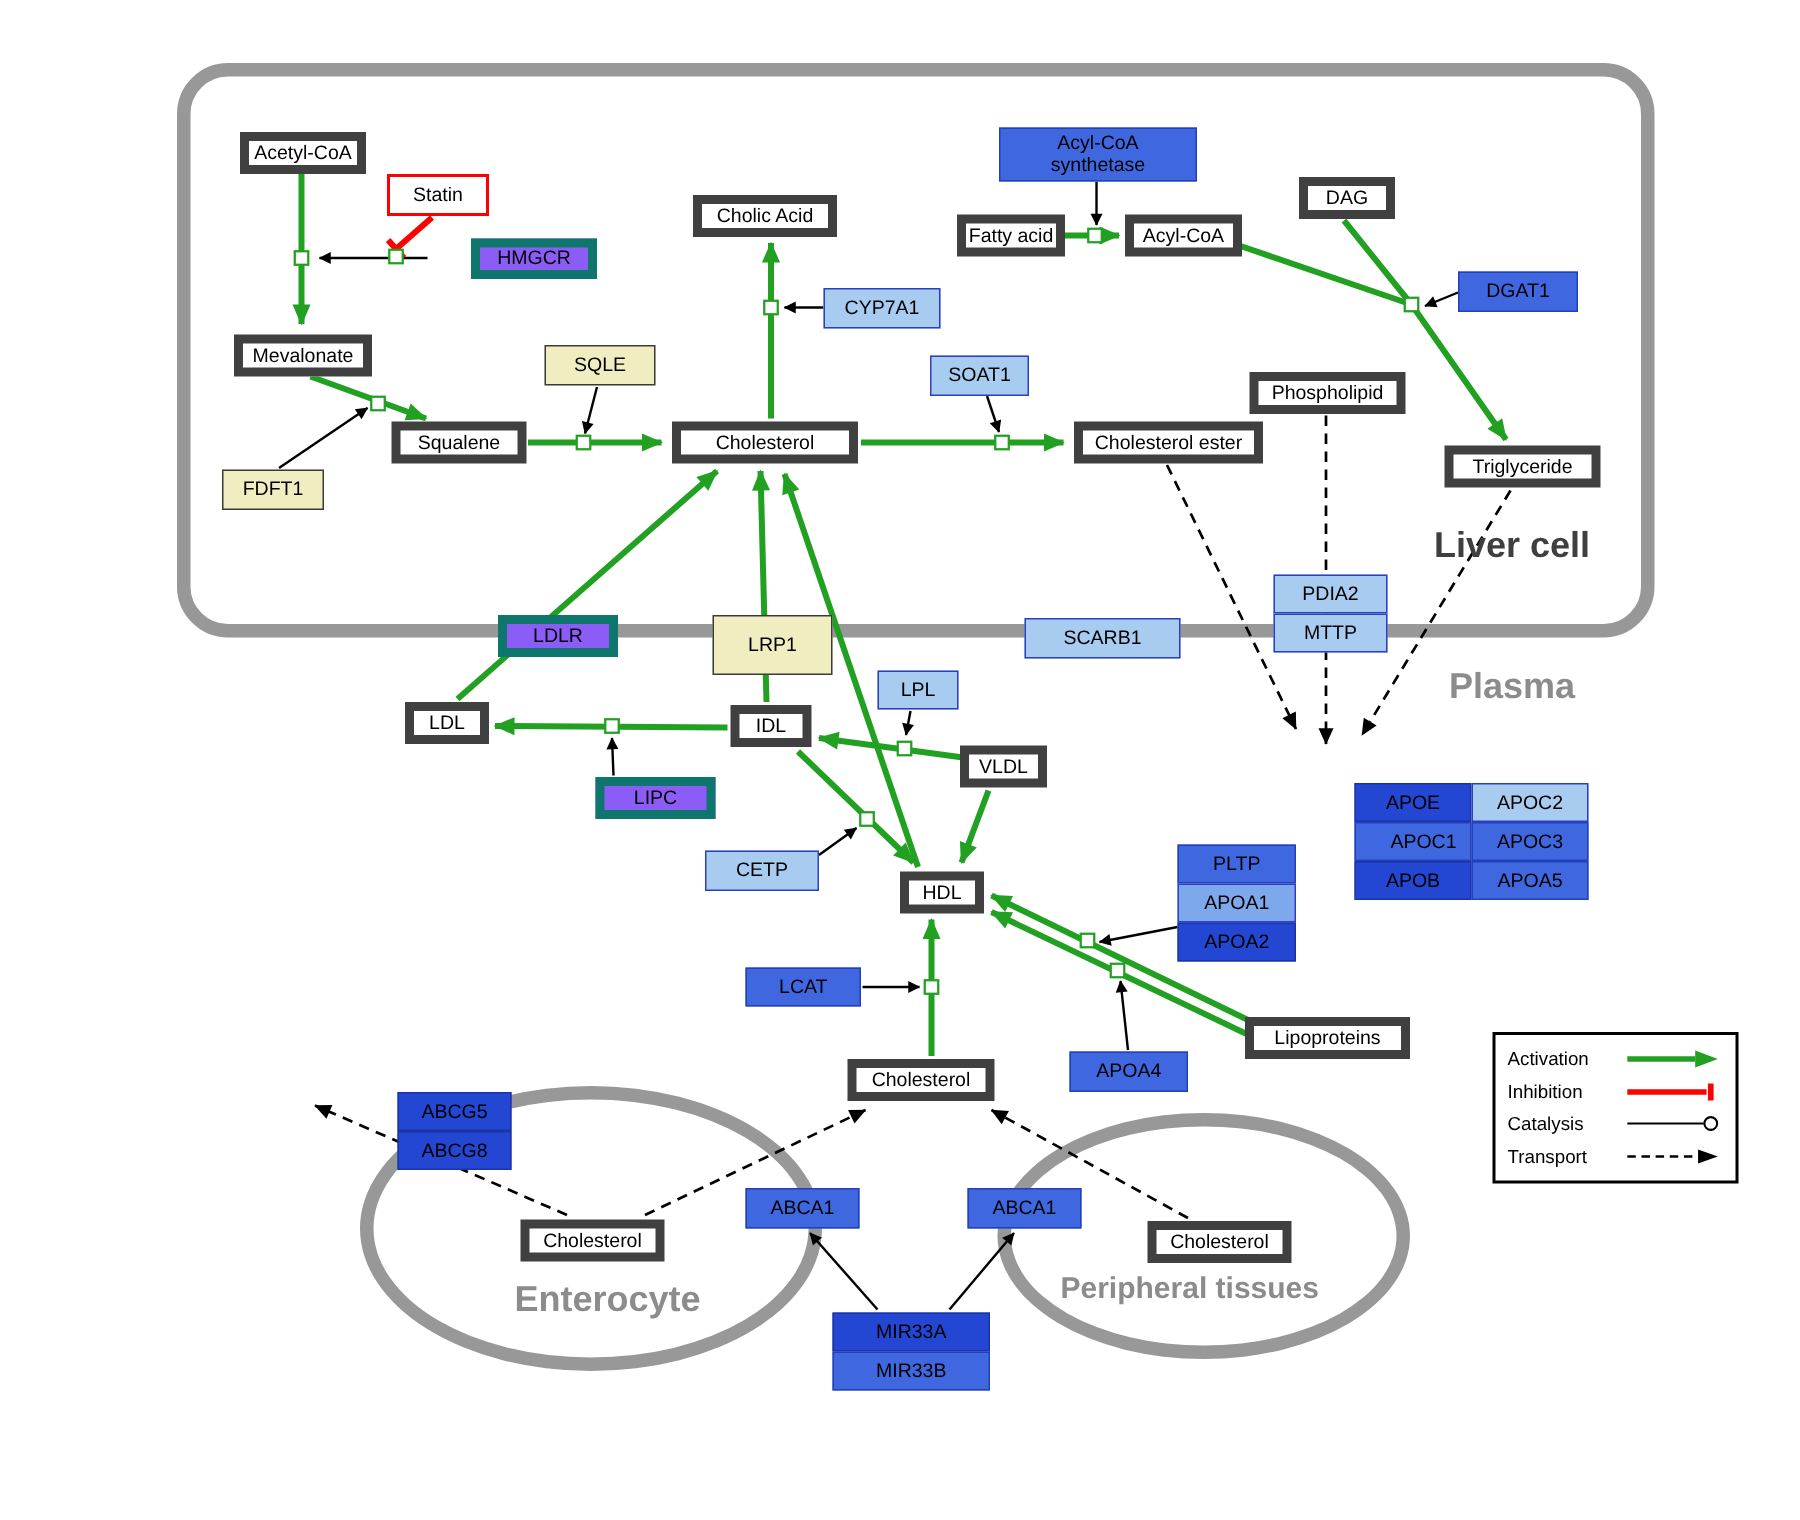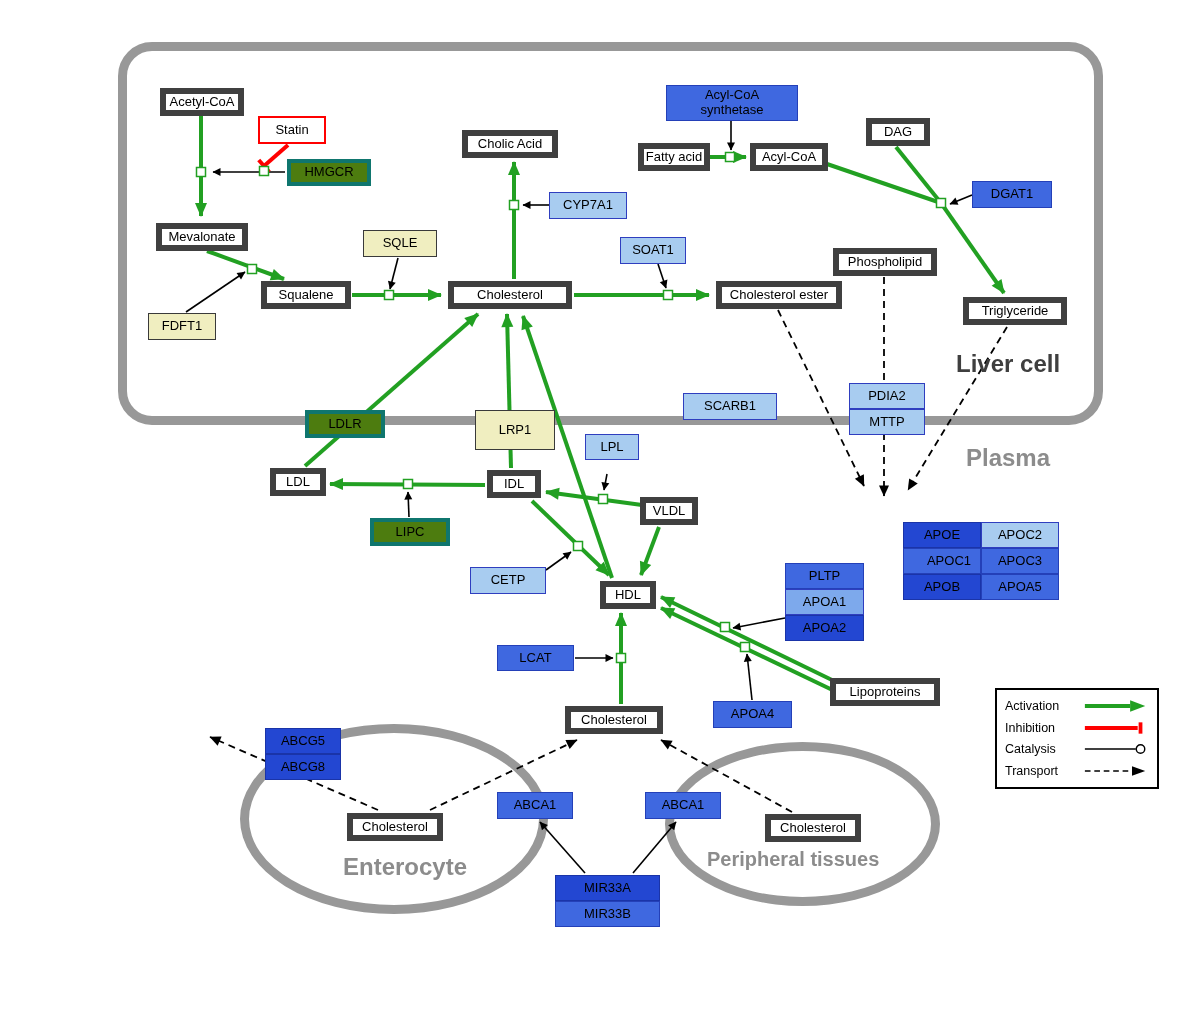--- a/index.html
+++ b/index.html
@@ -21,21 +21,21 @@
 
   #edges { position:absolute; left:0; top:0; pointer-events:none; }
 
   
   .nodes { position:absolute; left:0; top:0; width:100%; height:100%; }
   .node { position:absolute; display:flex; align-items:center; justify-content:center;
           text-align:center; font-size:13px; color:#000; line-height:1.12;
           white-space:pre-line; cursor:pointer; }
   .metabolite { background:#ffffff; border:6px solid #404040; }
   .statin     { background:#ffffff; border:2.5px solid #ff0000; }
-  .yellow     { background:#4d7c0f; border:4px solid #0f766e; }
+  .yellow     { background:#8b5cf6; border:6px solid #0f766e;margin-left:27px; }
   .paleyellow { background:#f0eec0; border:1.5px solid #3a3a3a; }
   .blue1      { background:#a8ccf0; border:1.5px solid #2f3ebf; }
   .blue2      { background:#7da9ec; border:1.5px solid #2f3ebf; }
   .blue3      { background:#3f68e0; border:1.5px solid #2440b8; }
   .blue4      { background:#2347d2; border:1.5px solid #1a34a8; }
 
   
   .legend { position:absolute; left:995px; top:688px; width:164px; height:101px;
             border:2px solid #000; background:#fff; display:flex; flex-direction:column;
             justify-content:space-evenly; padding:3px 8px; }
@@ -140,26 +140,26 @@
       <div class="node blue3" style="left: 666px; top: 85px; width: 132px; height: 36px;">Acyl-CoA
 synthetase</div>
       <div class="node metabolite" style="left: 638px; top: 143px; width: 72px; height: 28px;">Fatty acid</div>
       <div class="node metabolite" style="left: 750px; top: 143px; width: 78px; height: 28px;">Acyl-CoA</div>
       <div class="node metabolite" style="left: 866px; top: 118px; width: 64px; height: 28px;">DAG</div>
       <div class="node blue3" style="left: 972px; top: 181px; width: 80px; height: 27px;">DGAT1</div>
       <div class="node metabolite" style="left: 833px; top: 248px; width: 104px; height: 28px;">Phospholipid</div>
       <div class="node metabolite" style="left: 963px; top: 297px; width: 104px; height: 28px;">Triglyceride</div>
       <div class="node yellow" style="left: 305px; top: 410px; width: 80px; height: 28px;">LDLR</div>
       <div class="node paleyellow" style="left: 475px; top: 410px; width: 80px; height: 40px;">LRP1</div>
-      <div class="node blue1" style="left: 683px; top: 393px; width: 94px; height: 27px;">SCARB1</div>
+      <div class="node blue1" style="left: 683px; top: 412px; width: 104px; height: 27px;">SCARB1</div>
       <div class="node blue1" style="left: 849px; top: 383px; width: 76px; height: 26px;">PDIA2</div>
       <div class="node blue1" style="left: 849px; top: 409px; width: 76px; height: 26px;">MTTP</div>
       <div class="node metabolite" style="left: 270px; top: 468px; width: 56px; height: 28px;">LDL</div>
       <div class="node metabolite" style="left: 487px; top: 470px; width: 54px; height: 28px;">IDL</div>
-      <div class="node blue1" style="left: 585px; top: 434px; width: 54px; height: 26px;">LPL</div>
+      <div class="node blue1" style="left: 585px; top: 447px; width: 54px; height: 26px;">LPL</div>
       <div class="node metabolite" style="left: 640px; top: 497px; width: 58px; height: 28px;">VLDL</div>
       <div class="node yellow" style="left: 370px; top: 518px; width: 80px; height: 28px;">LIPC</div>
       <div class="node blue1" style="left: 470px; top: 567px; width: 76px; height: 27px;">CETP</div>
       <div class="node metabolite" style="left: 600px; top: 581px; width: 56px; height: 28px;">HDL</div>
       <div class="node blue3" style="left: 497px; top: 645px; width: 77px; height: 26px;">LCAT</div>
       <div class="node blue3" style="left: 785px; top: 563px; width: 79px; height: 26px;">PLTP</div>
       <div class="node blue2" style="left: 785px; top: 589px; width: 79px; height: 26px;">APOA1</div>
       <div class="node blue4" style="left: 785px; top: 615px; width: 79px; height: 26px;">APOA2</div>
       <div class="node blue3" style="left: 713px; top: 701px; width: 79px; height: 27px;">APOA4</div>
       <div class="node metabolite" style="left: 830px; top: 678px; width: 110px; height: 28px;">Lipoproteins</div>

